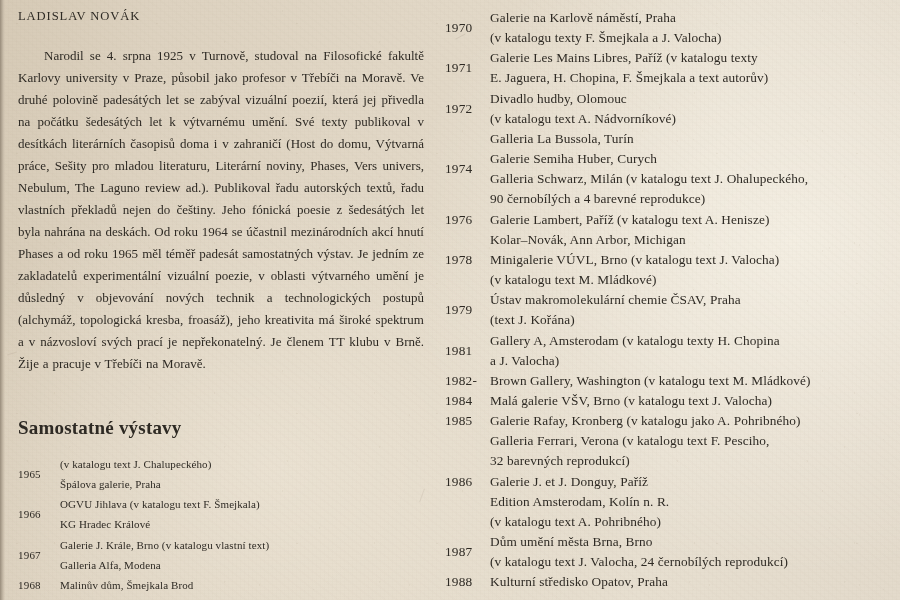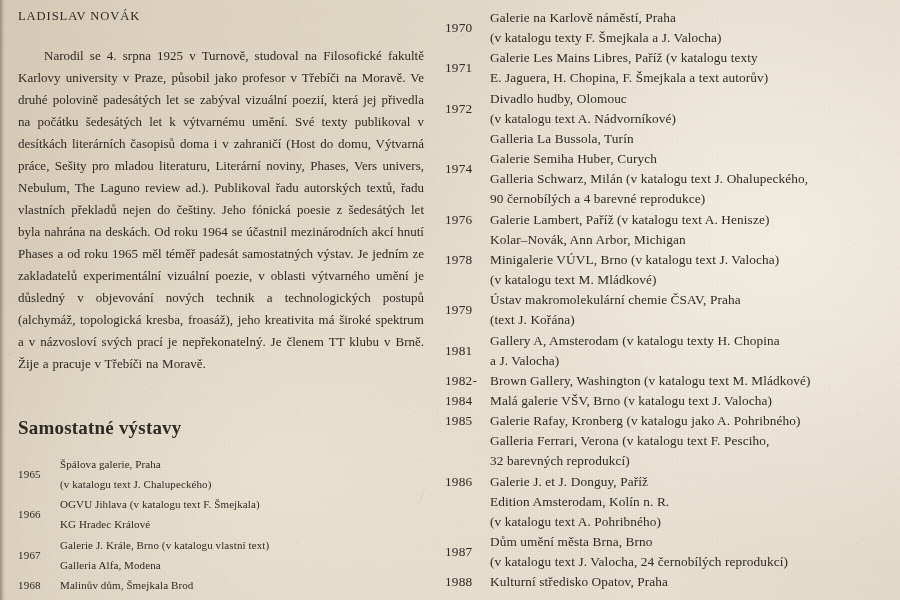--- a/index.html
+++ b/index.html
@@ -178,22 +178,22 @@
     <div style="height:42px"></div>
 
     <div class="section-head">Samostatné výstavy</div>
 
     <div class="spacer-md"></div>
 
     <ul class="entries" id="left-entries">
         <li class="entry">
           <span class="entry-year">1965</span>
           <span class="entry-lines">
+            <div class="entry-line">(v katalogu text J. Chalupeckého)</div>
             <div class="entry-line">Špálova galerie, Praha</div>
-            <div class="entry-line">(v katalogu text J. Chalupeckého)</div>
           </span>
         </li>
         <li class="entry">
           <span class="entry-year">1966</span>
           <span class="entry-lines">
             <div class="entry-line">OGVU Jihlava (v katalogu text F. Šmejkala)</div>
             <div class="entry-line">KG Hradec Králové</div>
           </span>
         </li>
         <li class="entry">

